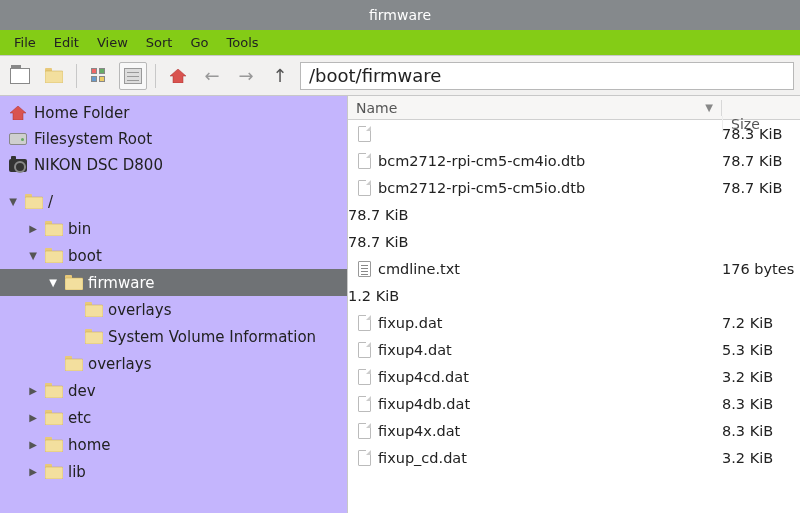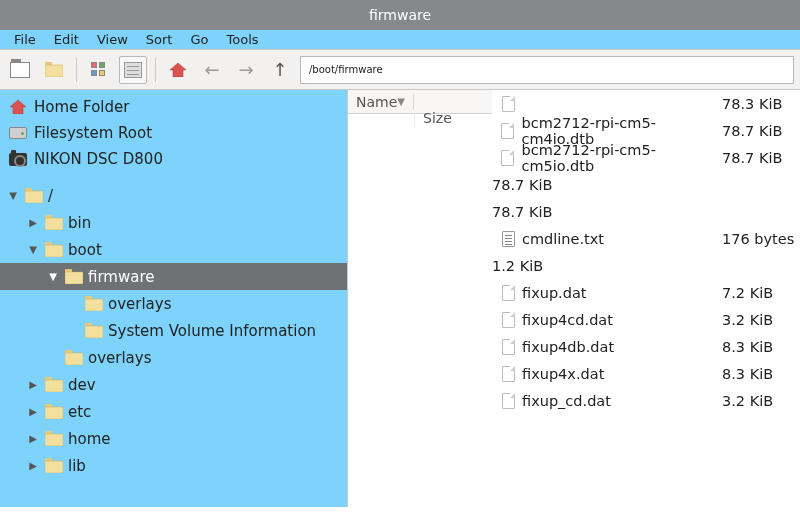--- a/index.html
+++ b/index.html
@@ -2,61 +2,61 @@
 <html><head>
 <meta charset="utf-8">
 <style>
 * { margin: 0; padding: 0; box-sizing: border-box; font-family: "DejaVu Sans", "Liberation Sans", sans-serif; }
 body { width: 800px; height: 513px; overflow: hidden; background: #fff; font-size: 13px; color: #222; }
 
 
 .titlebar { height: 30px; background: #85898c; color: #fff; display: flex; align-items: center; justify-content: center; font-size: 14px; }
 
 
-.menubar { height: 20px; background: #7dd3fc; border-bottom: 1px solid #c8c8c8; display: flex; align-items: center; padding: 0 6px; gap: 2px; }
+.menubar { height: 26px; background: #84cc16; border-bottom: 1px solid #c8c8c8; display: flex; align-items: center; padding: 0 6px; gap: 2px; }
 .menu-item { padding: 3px 8px; cursor: default; }
 
 
 .toolbar { height: 40px; background: #f2f1f0; border-bottom: 1px solid #c8c8c8; display: flex; align-items: center; padding: 0 6px; gap: 6px; }
 .tb-btn { width: 28px; height: 28px; display: flex; align-items: center; justify-content: center; border: 1px solid transparent; }
 .tb-btn.framed { border: 1px solid #b8b8b8; background: #f8f8f8; border-radius: 2px; }
 .tb-sep { width: 1px; height: 24px; background: #c8c8c8; margin: 0 2px; }
-.pathbar { flex: 1; height: 28px; border: 1px solid #b8b8b8; background: #fff; padding: 0 8px; display: flex; align-items: center; font-size: 10px; }
+.pathbar { flex: 1; height: 28px; border: 1px solid #b8b8b8; background: #fff; padding: 0 8px; display: flex; align-items: center; font-size: 18px; }
 
 
 svg { display: block; }
 .folder-ic { width: 18px; height: 15px; }
 .folder-ic .tab { fill: #e8c97a; }
 .folder-ic .body { fill: #f3df9e; stroke: #c9a948; stroke-width: 0.5; }
 
 
 .main { display: flex; height: calc(513px - 30px - 26px - 40px); }
 
 
-.sidebar { width: 348px; border-right: 1px solid #c8c8c8; display: flex; flex-direction: column; background: #7dd3fc; overflow: hidden; }
+.sidebar { width: 348px; border-right: 1px solid #c8c8c8; display: flex; flex-direction: column; background: #c4b5fd; overflow: hidden; }
 .places { padding: 4px 0 6px 0; }
 .place-row { display: flex; align-items: center; gap: 6px; padding: 4px 8px; font-size: 15px; }
 .place-row .pic { width: 20px; height: 16px; display: flex; align-items: center; justify-content: center; }
 
 .tree { font-size: 15px; padding-top: 4px; }
 .tree-row { display: flex; align-items: center; height: 27px; gap: 4px; padding-right: 4px; }
 .tree-row .caret { width: 14px; display: flex; justify-content: center; color: #555; font-size: 10px; }
 .tree-row .caret.blank { visibility: hidden; }
 .tree-row .pic { width: 20px; display: flex; align-items: center; justify-content: center; }
 .tree-row.sel { background: #6f7275; color: #fff; }
 .tree-row.sel .caret { color: #fff; }
 
 
 .d0 { padding-left: 6px; }
 .d1 { padding-left: 26px; }
 .d2 { padding-left: 46px; }
 .d3 { padding-left: 66px; }
 
 
-.filepane { flex: 1; display: flex; flex-direction: row; }
+.filepane { flex: 1; display: flex; flex-direction: column; }
 .fl-header { display: flex; height: 24px; align-items: center; border-bottom: 1px solid #d0d0d0; background: #f7f6f5; font-size: 14px; color: #555; }
 .fl-header .col-name { flex: 1; padding-left: 8px; display: flex; align-items: center; justify-content: space-between; padding-right: 8px; border-right: 1px solid #d8d8d8; }
 .fl-header .col-size { width: 78px; padding-left: 8px; border-left: 1px solid #eee; margin-top: 32px; }
 .sort-ind { color: #888; font-size: 10px; }
 
 .fl-body { flex: 1; overflow: hidden; }
 .fl-row { display: flex; align-items: center; height: 27px; }
 .fl-row .cell-name { flex: 1; display: flex; align-items: center; gap: 6px; padding-left: 8px; font-size: 14.5px; }
 .fl-row .cell-size { width: 78px; padding-right: 2px; font-size: 14.5px; white-space: nowrap; overflow: hidden; }
 .file-ic { width: 16px; height: 18px; display: flex; align-items: center; justify-content: center; }
@@ -344,20 +344,29 @@
             </div>
             <span>fixup.dat</span>
           </div>
           <div class="cell-size">7.2 KiB</div>
         </div>
         <div class="fl-row">
           <div class="cell-name">
             <div class="file-ic">
               <div class="doc-blank"></div>
             </div>
+            <span>fixup4.dat</span>
+          </div>
+          <div class="cell-size">5.3 KiB</div>
+        </div>
+        <div class="fl-row">
+          <div class="cell-name">
+            <div class="file-ic">
+              <div class="doc-blank"></div>
+            </div>
             <span>fixup4cd.dat</span>
           </div>
           <div class="cell-size">3.2 KiB</div>
         </div>
         <div class="fl-row">
           <div class="cell-name">
             <div class="file-ic">
               <div class="doc-blank"></div>
             </div>
             <span>fixup4db.dat</span>

